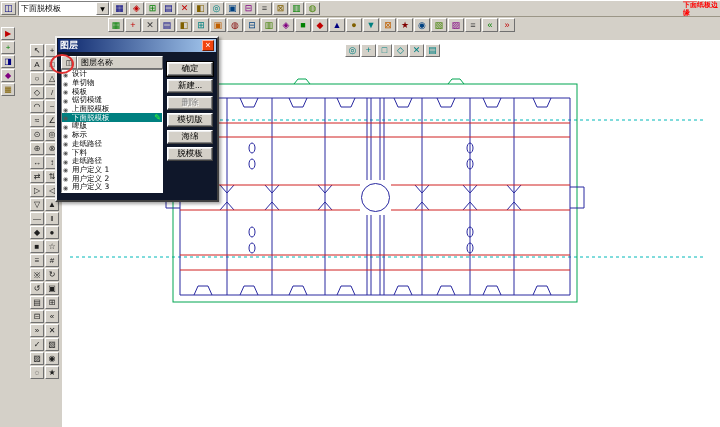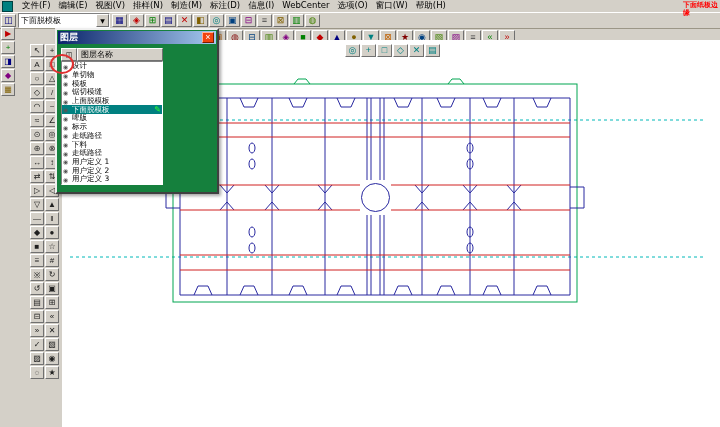--- a/index.html
+++ b/index.html
@@ -30,21 +30,21 @@
   .leftdock{position:absolute;left:0;top:40px;width:62px;bottom:0;background:#d4d0c8;}
   .dock-col1{position:absolute;left:1px;top:27px;width:15px;display:flex;flex-direction:column;gap:1px;z-index:5;}
   .dock-grid{position:absolute;left:30px;top:44px;display:grid;grid-template-columns:14px 14px;gap:1px;z-index:5;}
   .gbtn{width:14px;height:13px;display:flex;align-items:center;justify-content:center;
         background:#d4d0c8;border:1px solid;border-color:#fff #707070 #707070 #fff;
         font-size:8px;color:#202020;padding:0;cursor:pointer;}
   
   .canvas{position:absolute;left:62px;top:40px;right:0;bottom:0;background:#fff;}
   .float-strip{position:absolute;left:345px;top:44px;display:flex;gap:1px;z-index:6;}
   
-  .dialog{position:absolute;left:55px;top:28px;width:160px;z-index:50;background:#15803d;
+  .dialog{position:absolute;left:55px;top:36px;width:160px;z-index:50;background:#0f172a;
           border:2px solid;border-color:#efefef #404040 #404040 #efefef;
           box-shadow:2px 2px 3px rgba(0,0,0,.35);}
   .dlg-title{height:13px;margin:1px;background:linear-gradient(90deg,#0a246a,#a6caf0);
              color:#fff;display:flex;align-items:center;font-size:9px;font-weight:bold;padding:0 2px;}
   .dlg-close{margin-left:auto;width:12px;height:11px;display:flex;align-items:center;justify-content:center;
              background:#f1430e;color:#fff;font-size:9px;line-height:9px;padding:0;
              border:1px solid;border-color:#ffb199 #7a1d00 #7a1d00 #ffb199;cursor:pointer;}
   .dlg-body{display:flex;gap:4px;padding:3px 4px 7px 4px;}
   .list-col{width:102px;border-radius:10px;}
   .hdr-row{display:flex;height:13px;}
@@ -70,37 +70,20 @@
   .annotation{position:absolute;left:50px;top:54px;width:20px;height:16px;border:2px solid #e03030;
               border-radius:50%;z-index:60;pointer-events:none;}
   .watermark{position:absolute;right:1px;top:1px;width:36px;color:#f00;font-size:7px;
              line-height:8px;font-weight:bold;z-index:99;text-align:left;}
 </style>
 </head>
 <body>
 
 <div class="win">
 
-  <div class="menubar">
-    <span class="appicon"></span>
-    <div class="menu-items">
-
-    <span class="menu-item">文件(F)</span>
-        <span class="menu-item">编辑(E)</span>
-        <span class="menu-item">视图(V)</span>
-        <span class="menu-item">排样(N)</span>
-        <span class="menu-item">制造(M)</span>
-        <span class="menu-item">标注(D)</span>
-        <span class="menu-item">信息(I)</span>
-        <span class="menu-item">WebCenter</span>
-        <span class="menu-item">选项(O)</span>
-        <span class="menu-item">窗口(W)</span>
-        <span class="menu-item">帮助(H)</span>
-      </div>
-  </div>
 
   <div class="row2">
     <button class="tbtn" style="color:#000080">◫</button>
     <div class="combo">
       <span class="combo-value">下面脱模板</span>
       <span class="combo-arrow">▼</span>
     </div>
     <button class="tbtn" style="color:#000080">▦</button>
     <div class="iconstrip">
 
@@ -327,20 +310,29 @@
               <span class="lname">用户定义 2</span>
 
             </div>
             <div class="layer-row">
               <span class="vis">◉</span>
               <span class="lname">用户定义 3</span>
 
             </div>
           </div>
       </div>
+      <div class="btn-col">
+
+      <button class="dlg-btn default">确定</button>
+          <button class="dlg-btn">新建...</button>
+          <button class="dlg-btn disabled">删除</button>
+          <button class="dlg-btn">模切版</button>
+          <button class="dlg-btn">海绵</button>
+          <button class="dlg-btn">脱模板</button>
+        </div>
     </div>
   </div>
 
   <div class="annotation"></div>
 
   <div class="watermark">下面纸板边缘</div>
 
 </div>
 
 </body></html>

